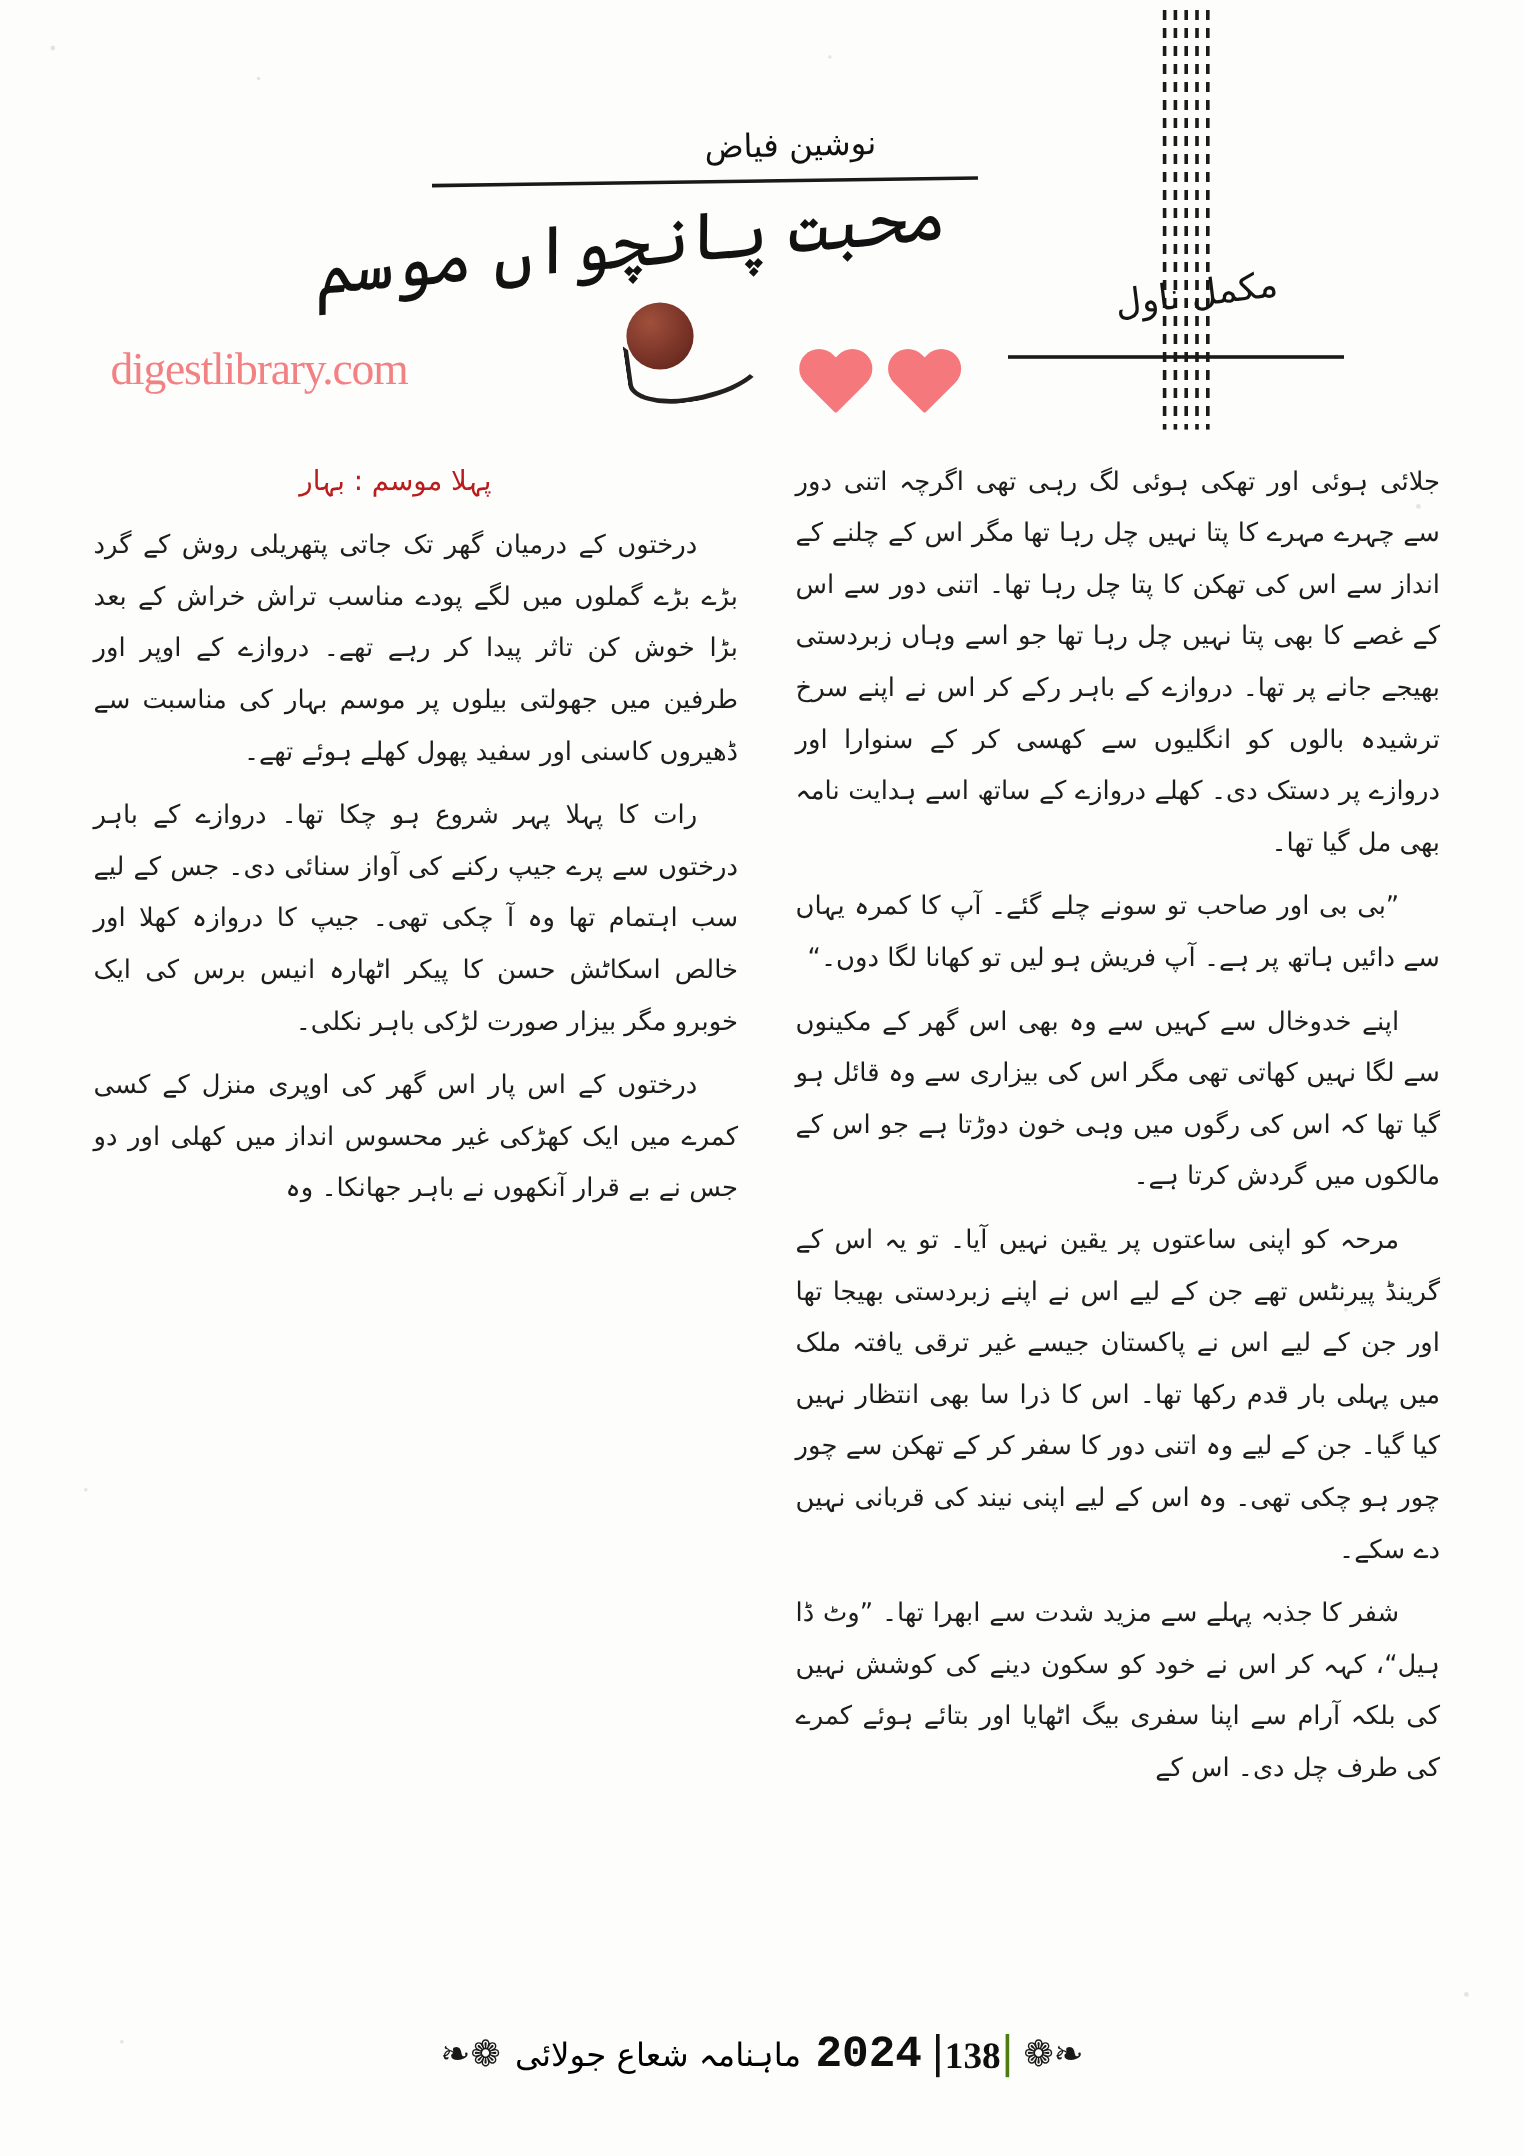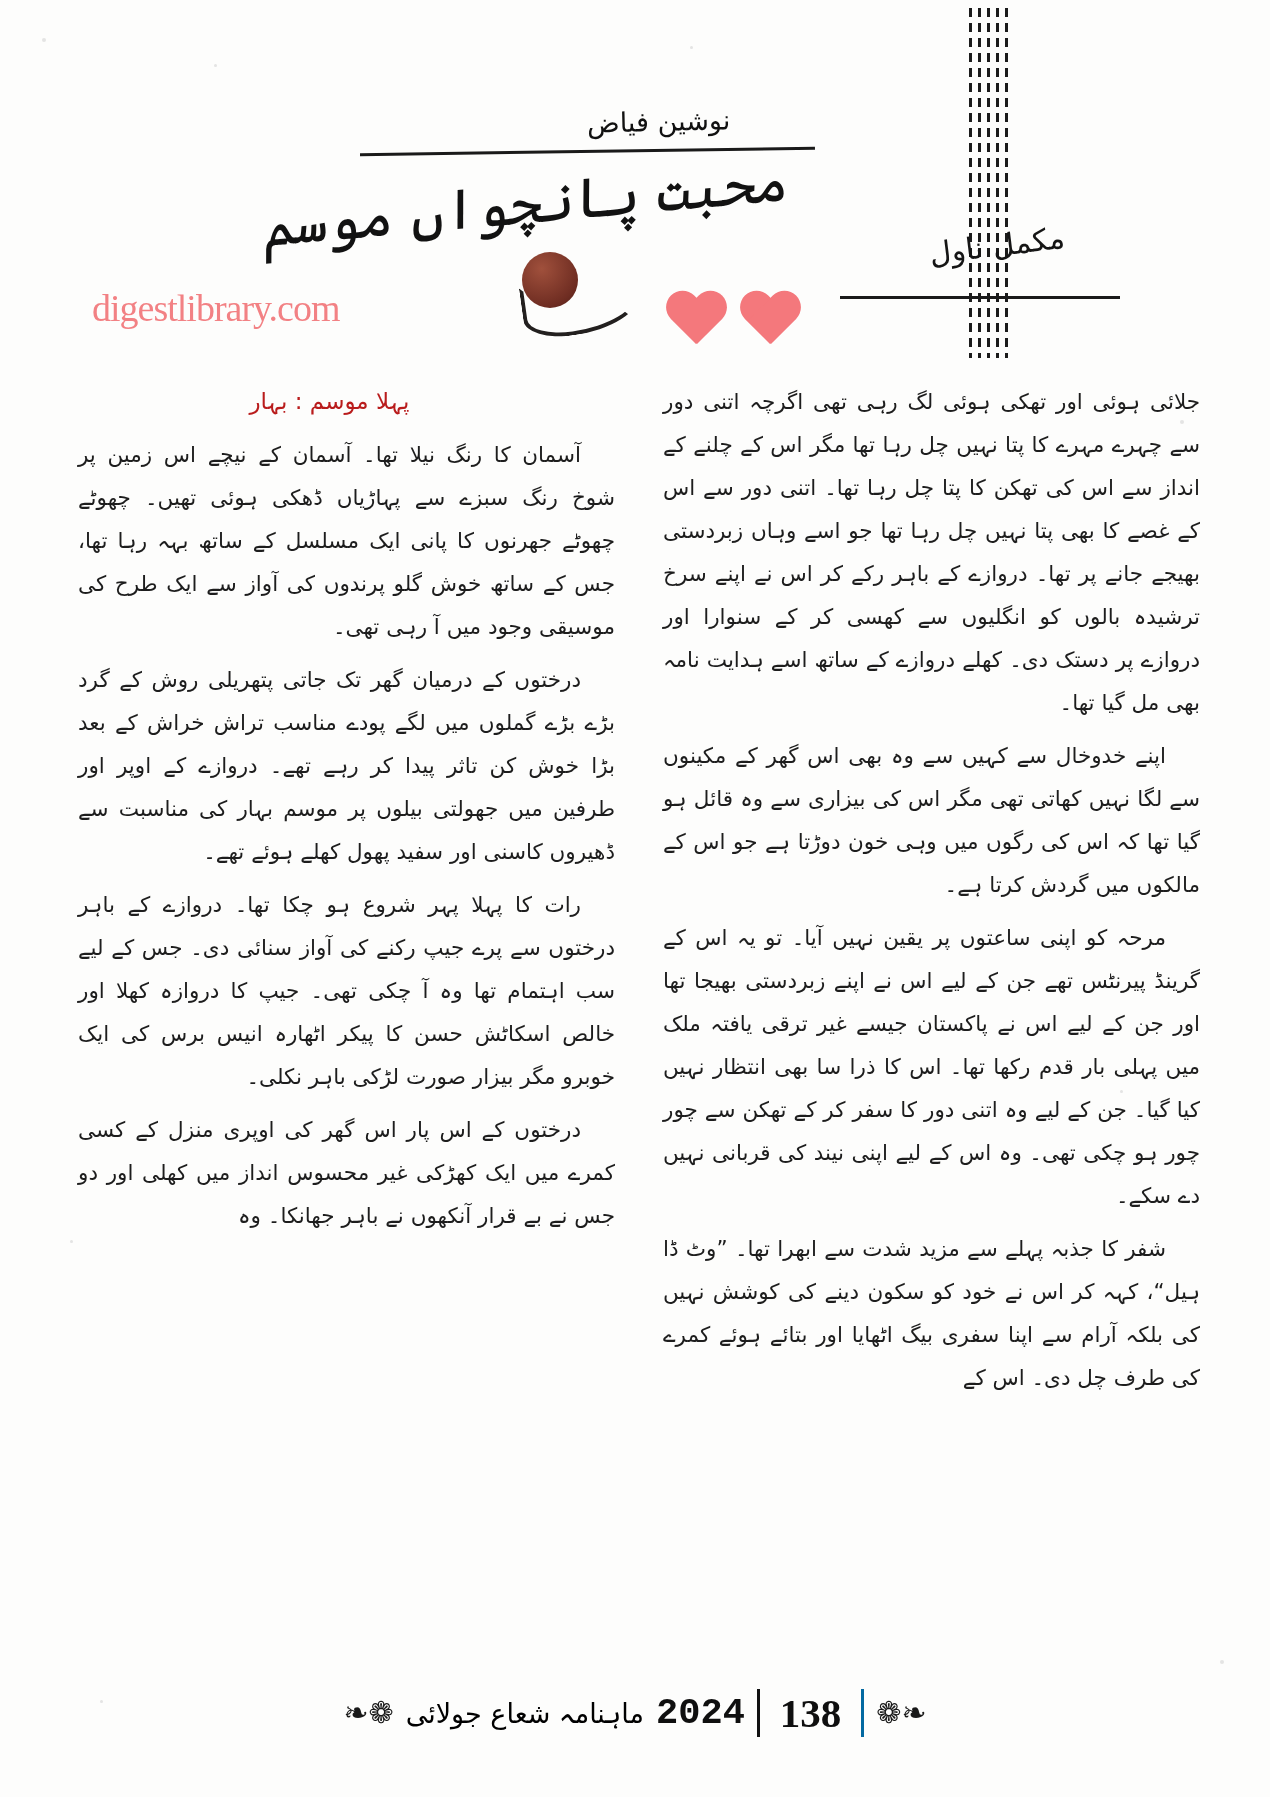--- a/index.html
+++ b/index.html
@@ -230,27 +230,27 @@
     color: #000000;
     white-space: nowrap;
   }
   .foot-year {
     font-size: 37px;
     font-weight: bold;
     color: #0f0f0f;
     font-family: Liberation Mono, monospace;
   }
   .foot-page {
-    font-size: 41px;
+    font-size: 31px;
     font-weight: bold;
     color: #0f0f0f;
     font-family: "Liberation Serif", serif;
-    padding: 0 20px;
+    padding: 0 4px;
     border-left: 3px solid #111;
-    border-right: 3px solid #0369a1;
+    border-right: 3px solid #4d7c0f;
   }
 </style>
 </head>
 <body>
 
 <div class="page">
 
   <span class="speck" style="left:42px;top:38px;width:4px;height:4px;"></span>
   <span class="speck" style="left:214px;top:64px;width:3px;height:3px;"></span>
   <span class="speck" style="left:690px;top:46px;width:3px;height:3px;"></span>
@@ -283,28 +283,28 @@
   <div class="watermark">digestlibrary.com</div>
   <div class="hearts">
     <span class="heart"></span>
     <span class="heart"></span>
   </div>
 
   <div class="columns">
 
     <div class="col">
       <p class="section-head">پہلا موسم : بہار</p>
-      <p>آسمان کا رنگ نیلا تھا۔ آسمان کے نیچے اس زمین پر شوخ رنگ سبزے سے پہاڑیاں ڈھکی ہوئی تھیں۔ چھوٹے چھوٹے جھرنوں کا پانی ایک مسلسل کے ساتھ بہہ رہا تھا، جس کے ساتھ خوش گلو پرندوں کی آواز سے ایک طرح کی موسیقی وجود میں آ رہی تھی۔</p>
       <p>درختوں کے درمیان گھر تک جاتی پتھریلی روش کے گرد بڑے بڑے گملوں میں لگے پودے مناسب تراش خراش کے بعد بڑا خوش کن تاثر پیدا کر رہے تھے۔ دروازے کے اوپر اور طرفین میں جھولتی بیلوں پر موسم بہار کی مناسبت سے ڈھیروں کاسنی اور سفید پھول کھلے ہوئے تھے۔</p>
       <p>رات کا پہلا پہر شروع ہو چکا تھا۔ دروازے کے باہر درختوں سے پرے جیپ رکنے کی آواز سنائی دی۔ جس کے لیے سب اہتمام تھا وہ آ چکی تھی۔ جیپ کا دروازہ کھلا اور خالص اسکاٹش حسن کا پیکر اٹھارہ انیس برس کی ایک خوبرو مگر بیزار صورت لڑکی باہر نکلی۔</p>
       <p>درختوں کے اس پار اس گھر کی اوپری منزل کے کسی کمرے میں ایک کھڑکی غیر محسوس انداز میں کھلی اور دو جس نے بے قرار آنکھوں نے باہر جھانکا۔ وہ</p>
     </div>
 
     <div class="col">
       <p class="no-indent">جلائی ہوئی اور تھکی ہوئی لگ رہی تھی اگرچہ اتنی دور سے چہرے مہرے کا پتا نہیں چل رہا تھا مگر اس کے چلنے کے انداز سے اس کی تھکن کا پتا چل رہا تھا۔ اتنی دور سے اس کے غصے کا بھی پتا نہیں چل رہا تھا جو اسے وہاں زبردستی بھیجے جانے پر تھا۔ دروازے کے باہر رکے کر اس نے اپنے سرخ ترشیدہ بالوں کو انگلیوں سے کھسی کر کے سنوارا اور دروازے پر دستک دی۔ کھلے دروازے کے ساتھ اسے ہدایت نامہ بھی مل گیا تھا۔</p>
+      <p>”بی بی اور صاحب تو سونے چلے گئے۔ آپ کا کمرہ یہاں سے دائیں ہاتھ پر ہے۔ آپ فریش ہو لیں تو کھانا لگا دوں۔“</p>
       <p>اپنے خدوخال سے کہیں سے وہ بھی اس گھر کے مکینوں سے لگا نہیں کھاتی تھی مگر اس کی بیزاری سے وہ قائل ہو گیا تھا کہ اس کی رگوں میں وہی خون دوڑتا ہے جو اس کے مالکوں میں گردش کرتا ہے۔</p>
       <p>مرحہ کو اپنی ساعتوں پر یقین نہیں آیا۔ تو یہ اس کے گرینڈ پیرنٹس تھے جن کے لیے اس نے اپنے زبردستی بھیجا تھا اور جن کے لیے اس نے پاکستان جیسے غیر ترقی یافتہ ملک میں پہلی بار قدم رکھا تھا۔ اس کا ذرا سا بھی انتظار نہیں کیا گیا۔ جن کے لیے وہ اتنی دور کا سفر کر کے تھکن سے چور چور ہو چکی تھی۔ وہ اس کے لیے اپنی نیند کی قربانی نہیں دے سکے۔</p>
       <p>شفر کا جذبہ پہلے سے مزید شدت سے ابھرا تھا۔ ”وٹ ڈا ہیل“، کہہ کر اس نے خود کو سکون دینے کی کوشش نہیں کی بلکہ آرام سے اپنا سفری بیگ اٹھایا اور بتائے ہوئے کمرے کی طرف چل دی۔ اس کے</p>
     </div>
 
   </div>
 
   <div class="footer">
     <span class="foot-orn">❧❁</span>
     <span class="foot-page">138</span>

